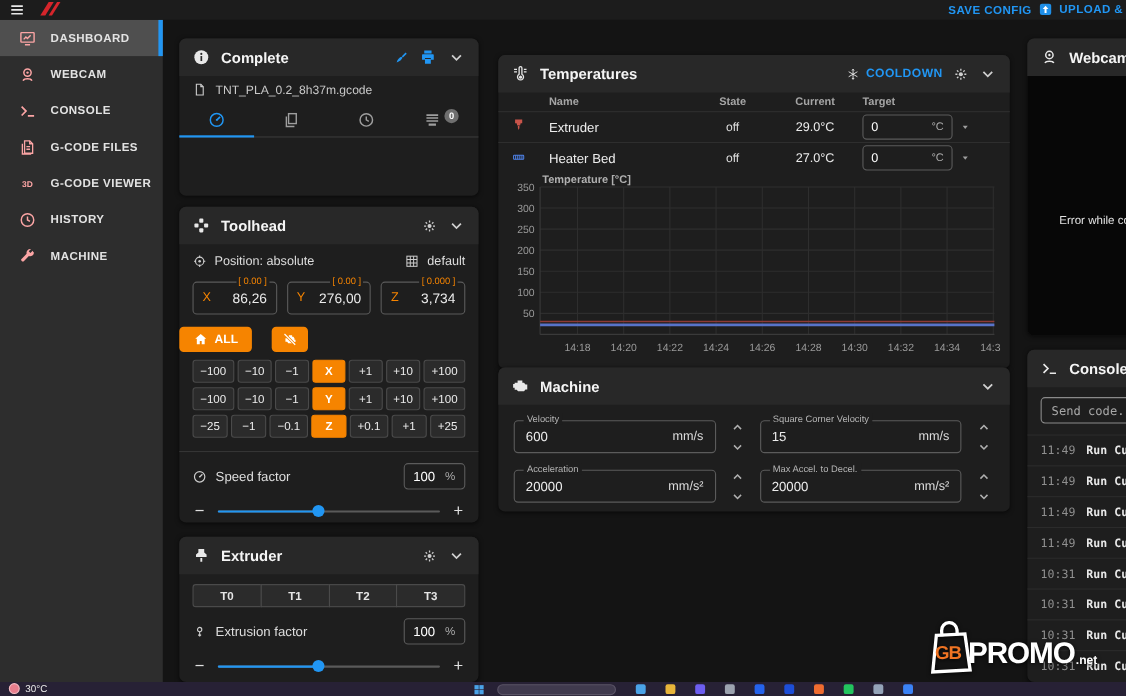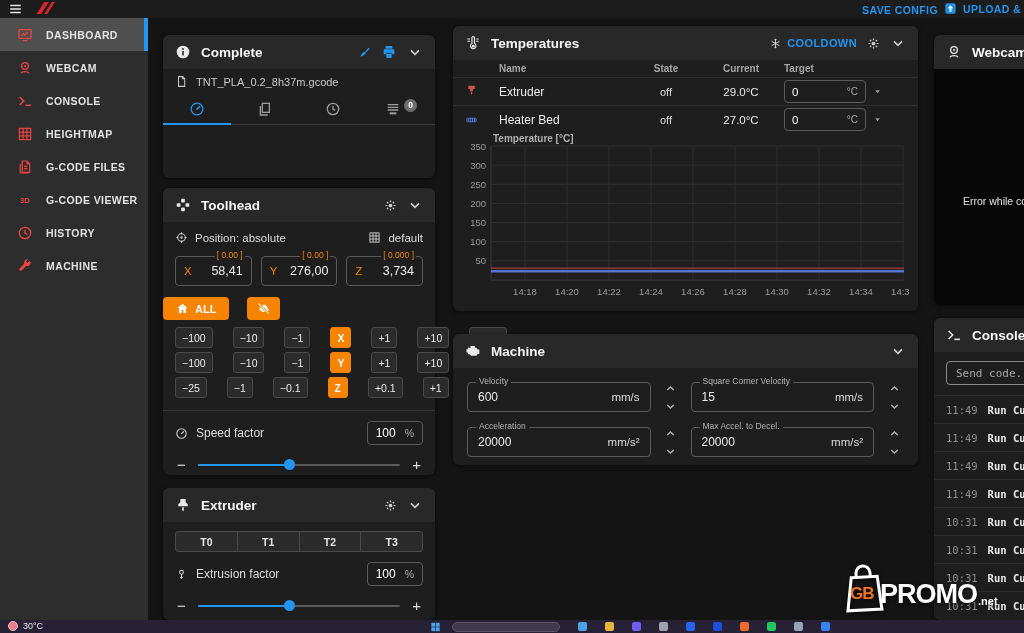--- a/index.html
+++ b/index.html
@@ -15,35 +15,35 @@
   .menu-btn{position:absolute;left:8px;top:2px;color:#e8e8e8;width:15px;height:14px;}
   .logo{position:absolute;left:32px;top:1px;}
   .saveconf{position:absolute;right:86px;top:4px;color:#2196f3;font-weight:bold;font-size:10.5px;letter-spacing:.4px;cursor:pointer;}
   .upload{position:absolute;left:944px;top:2px;width:160px;display:flex;align-items:center;gap:6px;color:#2196f3;font-weight:bold;font-size:10.5px;letter-spacing:.4px;cursor:pointer;}
 
   
   .sidebar{position:absolute;left:0;top:18px;width:148px;height:602px;background:#2d2d2d;z-index:5;}
   .side-item{height:33px;display:flex;align-items:center;gap:13px;padding-left:17px;color:#e3e3e3;cursor:pointer;}
   .side-item .side-label{font-size:10.5px;font-weight:bold;letter-spacing:.4px;}
   .side-item.active{background:#4f4f4f;border-right:4px solid #2196f3;}
-  .side-item .icon{color:#ef4444}
+  .side-item .icon{color:#fca5a5}
 
   
   .panel{position:absolute;background:#1e1e1e;border-radius:6px;box-shadow:0 1px 4px rgba(0,0,0,.55);}
   .phead{height:34px;background:#282828;border-radius:6px 6px 0 0;display:flex;align-items:center;gap:10px;padding:0 12px;}
   .ptitle{color:#f5f5f5;font-size:13.5px;font-weight:bold;}
   .phead .spacer{flex:1}
   .phead .icon{color:#e8e8e8}
   .phead .icon.blue{color:#2196f3}
   .phead .icon.dim{color:#cfcfcf}
 
   #panel-status{left:163px;top:35px;width:272px;height:143px;}
   #panel-toolhead{left:163px;top:188px;width:272px;height:287px;}
   #panel-extruder{left:163px;top:488px;width:272px;height:132px;}
-  #panel-temps{left:453px;top:26px;width:465px;height:285px;}
+  #panel-temps{left:453px;top:50px;width:465px;height:285px;}
   #panel-machine{left:453px;top:334px;width:465px;height:131px;}
   #panel-webcam{left:934px;top:35px;width:300px;height:270px;}
   #panel-console{left:934px;top:318px;width:300px;height:302px;}
 
   
   .file-row{display:flex;align-items:center;gap:8px;padding:6px 12px 4px;color:#c9c9c9;font-size:11px;}
   .ctabs{display:flex;height:30px;border-bottom:1px solid #3a3a3a;position:relative;margin-top:2px;}
   .ctab{flex:1;display:flex;align-items:center;justify-content:center;color:#9e9e9e;cursor:pointer;}
   .ctab.active{color:#2196f3;}
   .tab-underline{position:absolute;bottom:-1px;left:0;width:25%;height:2px;background:#2196f3;}
@@ -59,21 +59,21 @@
   .pos-row .icon{color:#ccc}
   .axes-row{display:flex;gap:9px;padding:8px 12px 0;}
   .axis-box{flex:1;position:relative;border:1px solid #5b5b5b;border-radius:4px;height:28px;display:flex;align-items:center;padding:0 8px;cursor:text;}
   .axis-letter{color:#f68400;font-size:11.5px;}
   .axis-value{margin-left:auto;color:#ececec;font-size:12.5px;}
   .axis-offset{position:absolute;top:-7px;right:6px;background:#1e1e1e;color:#f68400;font-size:8.5px;padding:0 2px;}
   .home-row{display:flex;justify-content:flex-start;gap:18px;padding:11px 0 5px;}
   .btn-orange{background:#f68400;color:#fff;border:none;border-radius:4px;height:23px;display:flex;align-items:center;
     gap:6px;padding:0 13px;font-weight:bold;font-size:11px;cursor:pointer;font-family:inherit;}
   .btn-orange.sq{padding:0 10px;}
-  .jog-row{display:flex;gap:20px;padding:2px 12px;}
+  .jog-row{display:flex;gap:3px;padding:2px 12px;}
   .jog-btn{flex:1;height:21px;background:#2b2b2b;border:1px solid #4a4a4a;border-radius:3px;color:#ececec;
     font-size:10.5px;display:flex;align-items:center;justify-content:center;cursor:pointer;}
   .jog-btn.axis{background:#f68400;border-color:#f68400;color:#fff;font-weight:bold;}
   .tdivider{border-top:1px solid #353535;margin:10px 0 2px;}
   .factor-row{display:flex;align-items:center;gap:8px;padding:8px 12px 2px;color:#ddd;font-size:12px;}
   .factor-row .icon{color:#ccc}
   .factor-box{margin-left:auto;border:1px solid #5b5b5b;border-radius:4px;height:22px;display:flex;align-items:center;
     gap:9px;padding:0 8px;cursor:text;}
   .factor-value{color:#fff;font-size:12px;}
   .factor-unit{color:#aaa;font-size:10.5px;}
@@ -205,29 +205,20 @@
           <span class="icon ">
             <svg viewBox="0 0 24 24" fill="none" stroke="currentColor" stroke-width="2.3">
               <path d="M4 6l6 6-6 6"></path>
               <path d="M12.5 18.5H21"></path>
             </svg>
           </span>
           <span class="side-label">CONSOLE</span>
         </div>
         <div class="side-item">
           <span class="icon ">
-            <svg viewBox="0 0 24 24" fill="none" stroke="currentColor" stroke-width="1.7">
-              <rect x="3.5" y="3.5" width="17" height="17"></rect>
-              <path d="M3.5 9.2h17M3.5 14.8h17M9.2 3.5v17M14.8 3.5v17"></path>
-            </svg>
-          </span>
-          <span class="side-label">HEIGHTMAP</span>
-        </div>
-        <div class="side-item">
-          <span class="icon ">
             <svg viewBox="0 0 24 24" fill="none" stroke="currentColor" stroke-width="1.8">
               <path d="M8 3h7l4 4v13H8z"></path>
               <path d="M15 3v4h4"></path>
               <path d="M5 7v14h12"></path>
               <path d="M10.5 11h5M10.5 14.5h5"></path>
             </svg>
           </span>
           <span class="side-label">G-CODE FILES</span>
         </div>
         <div class="side-item">
@@ -374,21 +365,21 @@
           <svg viewBox="0 0 24 24" fill="none" stroke="currentColor" stroke-width="1.7">
             <rect x="3.5" y="3.5" width="17" height="17"></rect>
             <path d="M3.5 9.2h17M3.5 14.8h17M9.2 3.5v17M14.8 3.5v17"></path>
           </svg>
         </span>
       <span>default</span>
     </div>
     <div class="axes-row" id="axes-row">
         <div class="axis-box">
           <span class="axis-letter">X</span>
-          <span class="axis-value">58,41</span>
+          <span class="axis-value">86,26</span>
           <span class="axis-offset">[ 0.00 ]</span>
         </div>
         <div class="axis-box">
           <span class="axis-letter">Y</span>
           <span class="axis-value">276,00</span>
           <span class="axis-offset">[ 0.00 ]</span>
         </div>
         <div class="axis-box">
           <span class="axis-letter">Z</span>
           <span class="axis-value">3,734</span>

